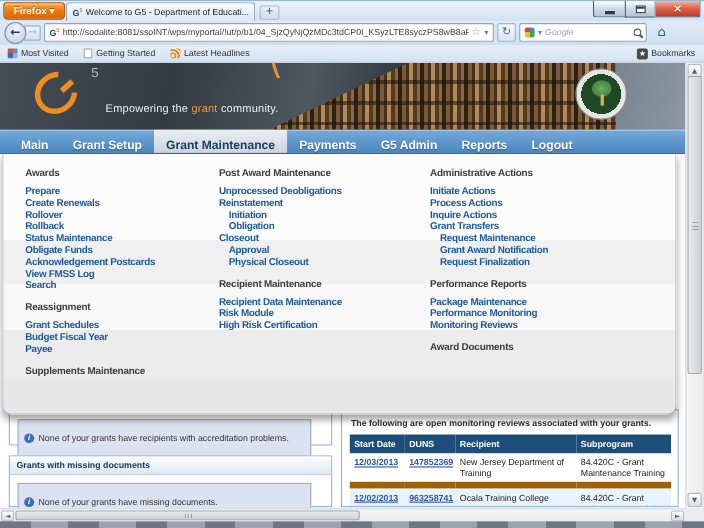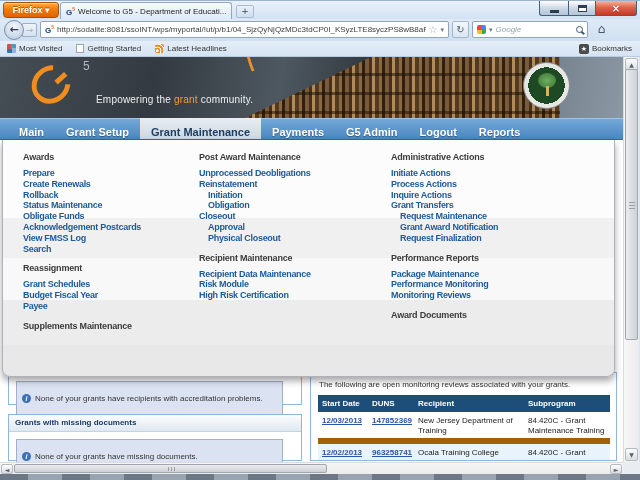--- a/index.html
+++ b/index.html
@@ -133,21 +133,21 @@
   .pr { left:310px; top:315px; width:307px; height:89px; overflow:hidden; }
   .infobox { position:absolute; left:7px; width:267px; height:16px;
     background:#dbe2f1; border:1px solid #9fafd0; display:flex; align-items:center;
     gap:4px; padding:16px 5px; font-size:8px; color:#333; white-space:nowrap; overflow:hidden; }
   .p1 .infobox { top:8px; }
   .p2 .infobox { top:24px; }
   .iinfo { width:9px; height:9px; border-radius:50%; background:#3f6fb5; color:#fff;
     font-size:7px; font-weight:bold; font-style:italic; line-height:9px; text-align:center; flex:0 0 auto; }
   .phead { height:17px; background:linear-gradient(#fbfdfe,#dfe8f1); border-bottom:1px solid #c5d2e0;
     font-size:8px; font-weight:bold; color:#1b3a63; line-height:16px; padding-left:6px; }
-  .intro { position:absolute; top:7px; left:8px; width:292px; font-size:8px; color:#333; }
+  .intro { position:absolute; top:7px; left:8px; width:292px; font-size:8px; color:#333;font-weight:bold; }
   .mtable { position:absolute; top:22px; left:7px; width:292px; border-collapse:collapse; }
   .mtable th { background:#1d4e79; color:#fff; font-size:8px; font-weight:bold; text-align:left;
     padding:4px 2px 4px 4px; }
   .mtable td { font-size:8px; color:#222; vertical-align:top; padding:4px 2px 3px 4px;
     line-height:9.5px; border-bottom:6px solid #a16207; }
   .mtable .alt td { background:#e9f3fb; }
   .tlink { color:#2d55a5; font-weight:bold; text-decoration:underline; }
   .w-date { width:50px; } .w-duns { width:46px; } .w-rec { width:110px; } .w-sub { width:86px; }
 
   
@@ -243,29 +243,30 @@
     <div class="g5num">5</div>
     <div class="tagline"><span>Empowering the </span><span class="accent">grant</span><span> community.</span></div>
   </div>
 
   <div class="abs navbar">
     <span class="navitem">Main</span>
     <span class="navitem">Grant Setup</span>
     <span class="navitem sel">Grant Maintenance</span>
     <span class="navitem">Payments</span>
     <span class="navitem">G5 Admin</span>
+    <span class="navitem">Reports</span>
     <span class="navitem">Logout</span>
-    <span class="navitem">Reports</span>
   </div>
 
   <div class="abs menu">
     <div class="mcol c1">
       <div class="mh">Awards</div>
       <a class="ml">Prepare</a>
       <a class="ml">Create Renewals</a>
+      <a class="ml">Rollover</a>
       <a class="ml">Rollback</a>
       <a class="ml">Status Maintenance</a>
       <a class="ml">Obligate Funds</a>
       <a class="ml">Acknowledgement Postcards</a>
       <a class="ml">View FMSS Log</a>
       <a class="ml">Search</a>
       <div class="mh">Reassignment</div>
       <a class="ml">Grant Schedules</a>
       <a class="ml">Budget Fiscal Year</a>
       <a class="ml">Payee</a>

